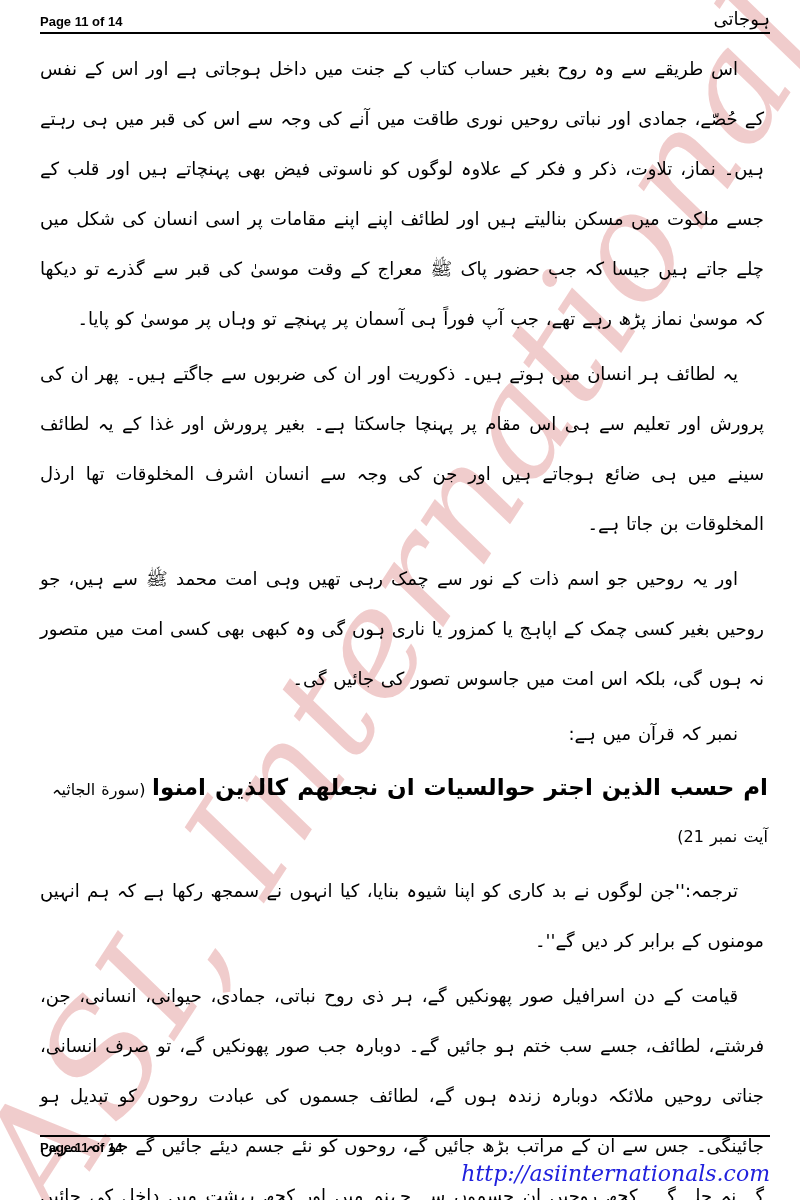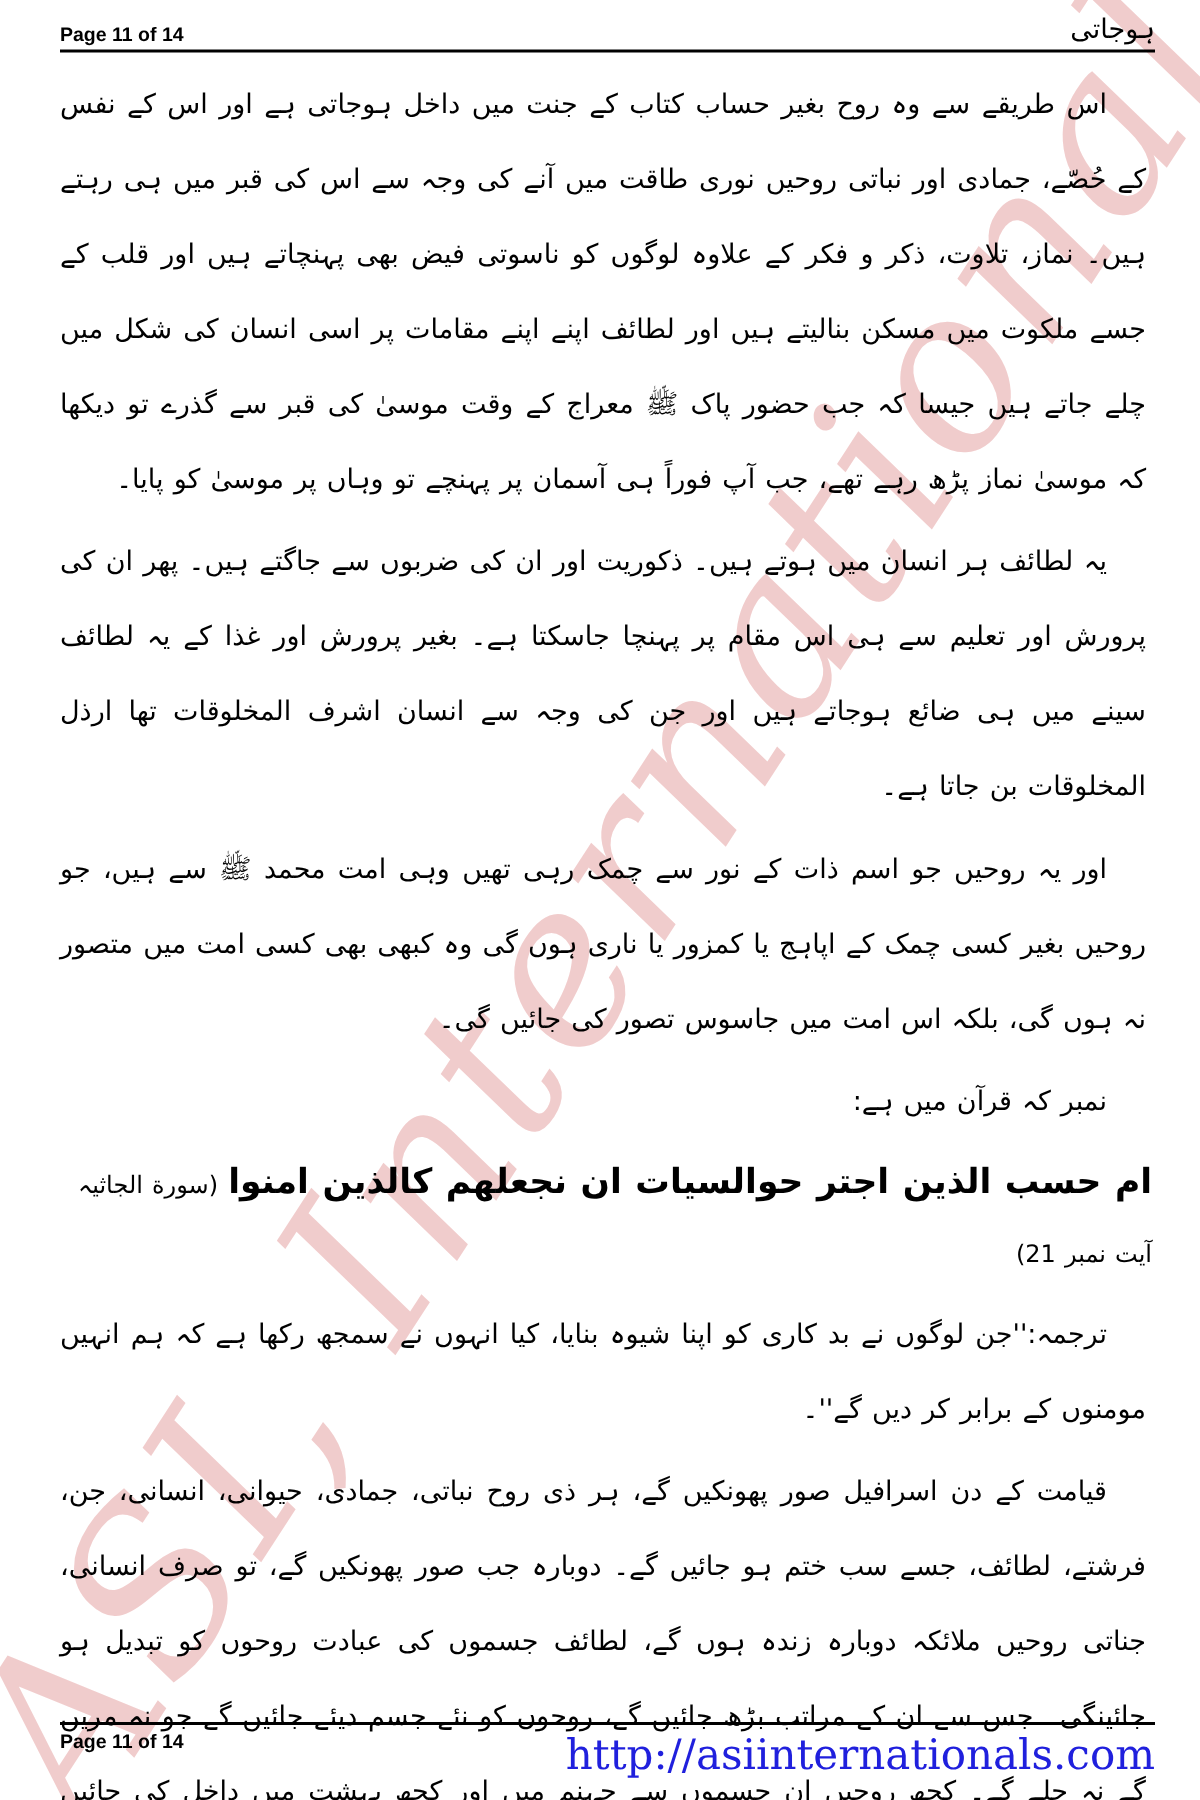--- a/index.html
+++ b/index.html
@@ -89,22 +89,24 @@
     position: absolute; z-index: 2;
     left: 0; right: 0; bottom: 14px;
     padding: 0 30px 0 40px;
   }
   .footer-row {
     display: flex; justify-content: space-between; align-items: flex-start;
     margin-top: 3px;
   }
   .site-link {
     font-family: "DejaVu Serif", serif;
-    font-size: 28px;
+    font-style: italic;
+    font-size: 22px;
     text-decoration: none;
+    margin-top: 21px;
   }
 </style>
 </head>
 <body>
 
 <div class="page">
 
   <div class="watermark" style="color: rgb(224, 143, 143);">ASI, International</div>
 
   <div class="header">

